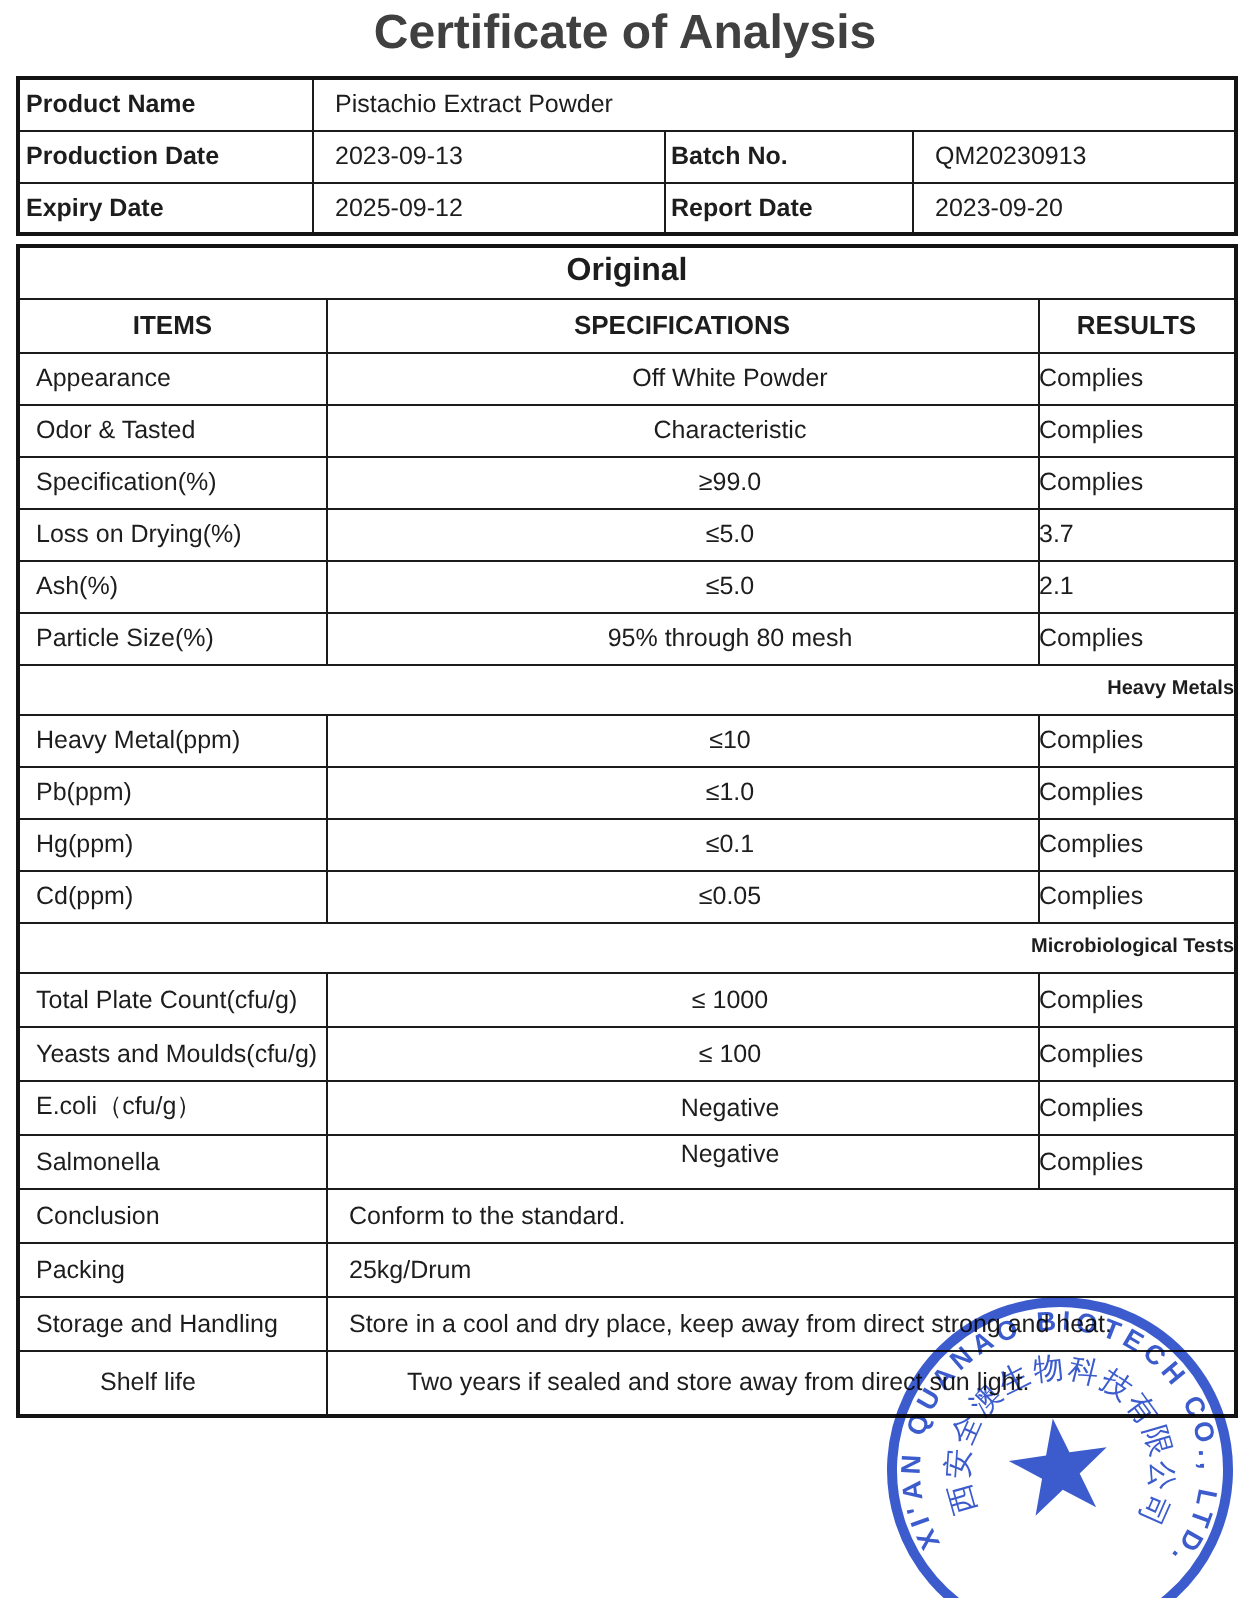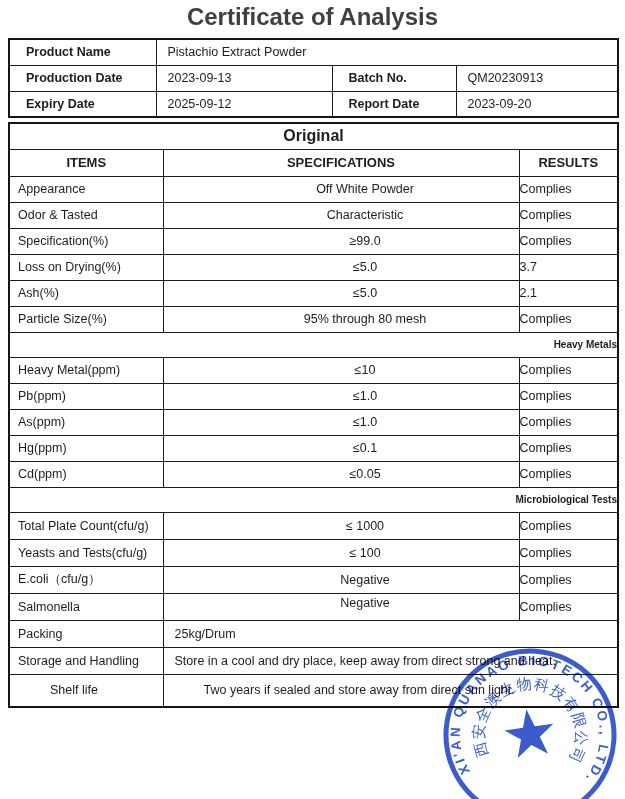--- a/index.html
+++ b/index.html
@@ -28,21 +28,21 @@
     border: 1px solid #1b1b1b;
     font-size: 12.5px;
     padding: 0;
     vertical-align: middle;
     overflow: hidden;
   }
   .info-table { margin-top: 7px; border: 2px solid #141414; }
   .info-table td { height: 26px; }
   .main-table { margin-top: 4px; border: 2px solid #141414; }
   .main-table td { height: 26px; }
-  td.lbl { font-weight: bold; padding-left: 16px; }
+  td.lbl { font-weight: bold; padding-left: 3px; }
   td.val { padding-left: 11px; }
   td.item { padding-left: 8px; }
   td.spec { text-align: center; padding-left: 48px; }
   td.result { text-align: left; margin-left: 44px; }
   tr.original-row td {
     height: 26px; font-size: 16px; font-weight: bold; text-align: center; margin-left: 33px;
   }
   tr.cols-header td {
     height: 27px; font-weight: bold; text-align: center; font-size: 13px;
   }
@@ -158,56 +158,55 @@
     <td class="item">Heavy Metal(ppm)</td>
     <td class="spec">≤10</td>
     <td class="result">Complies</td>
   </tr>
   <tr>
     <td class="item">Pb(ppm)</td>
     <td class="spec">≤1.0</td>
     <td class="result">Complies</td>
   </tr>
   <tr>
-    <td class="item">As(ppm)</td>
-    <td class="spec">≤1.0</td>
-    <td class="result">Complies</td>
-  </tr>
-  <tr>
     <td class="item">Hg(ppm)</td>
     <td class="spec">≤0.1</td>
     <td class="result">Complies</td>
   </tr>
   <tr>
     <td class="item">Cd(ppm)</td>
     <td class="spec">≤0.05</td>
     <td class="result">Complies</td>
   </tr>
   <tr class="section-row">
     <td colspan="3">Microbiological Tests</td>
   </tr>
   <tr class="micro">
     <td class="item">Total Plate Count(cfu/g)</td>
     <td class="spec">≤ 1000</td>
     <td class="result">Complies</td>
   </tr>
   <tr class="micro">
-    <td class="item">Yeasts and Tests(cfu/g)</td>
+    <td class="item">Yeasts and Moulds(cfu/g)</td>
     <td class="spec">≤ 100</td>
     <td class="result">Complies</td>
   </tr>
   <tr class="micro">
     <td class="item">E.coli（cfu/g）</td>
     <td class="spec">Negative</td>
     <td class="result">Complies</td>
   </tr>
   <tr class="micro">
     <td class="item">Salmonella</td>
     <td class="spec vtop">Negative</td>
     <td class="result">Complies</td>
+  </tr>
+  <tr class="bottom-row">
+    <td class="item">Conclusion</td>
+    <td class="freeText" colspan="2">Conform to the standard.</td>
   </tr>
   <tr class="bottom-row">
     <td class="item">Packing</td>
     <td class="freeText" colspan="2">25kg/Drum</td>
   </tr>
   <tr class="bottom-row">
     <td class="item">Storage and Handling</td>
     <td class="freeText" colspan="2">Store in a cool and dry place, keep away from direct strong and heat.</td>
   </tr>
   <tr class="bottom-row shelf-row">

